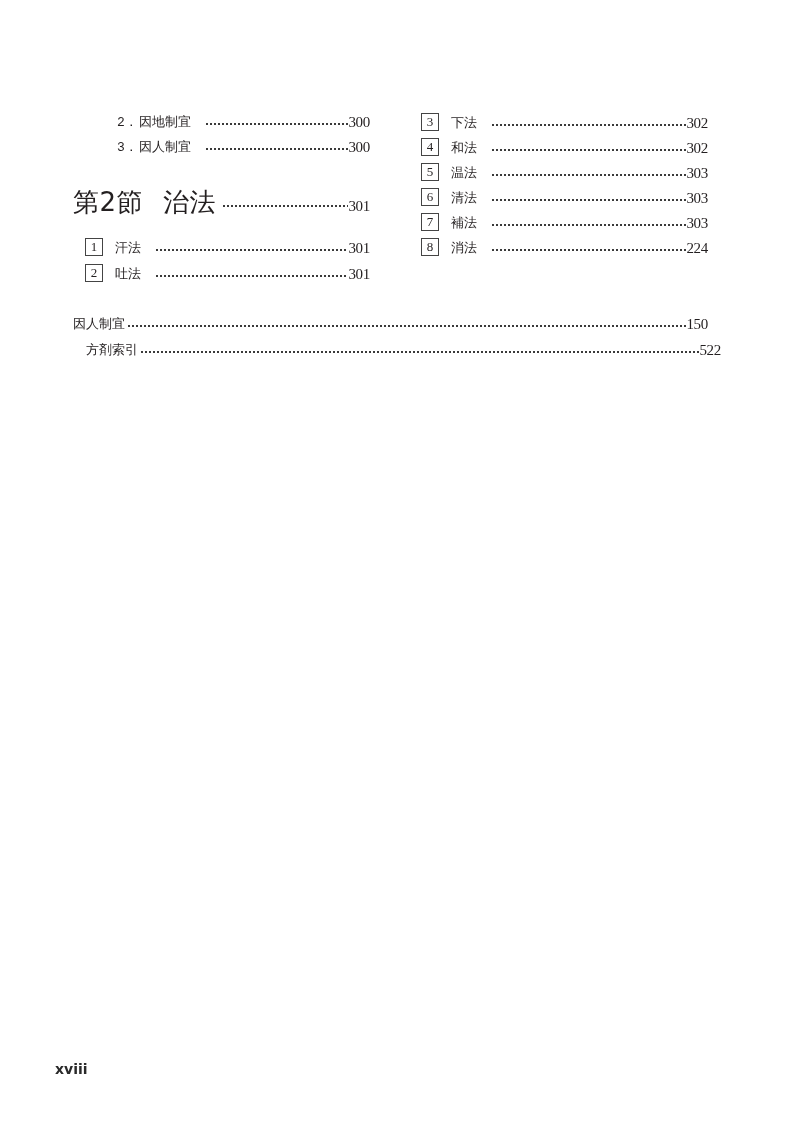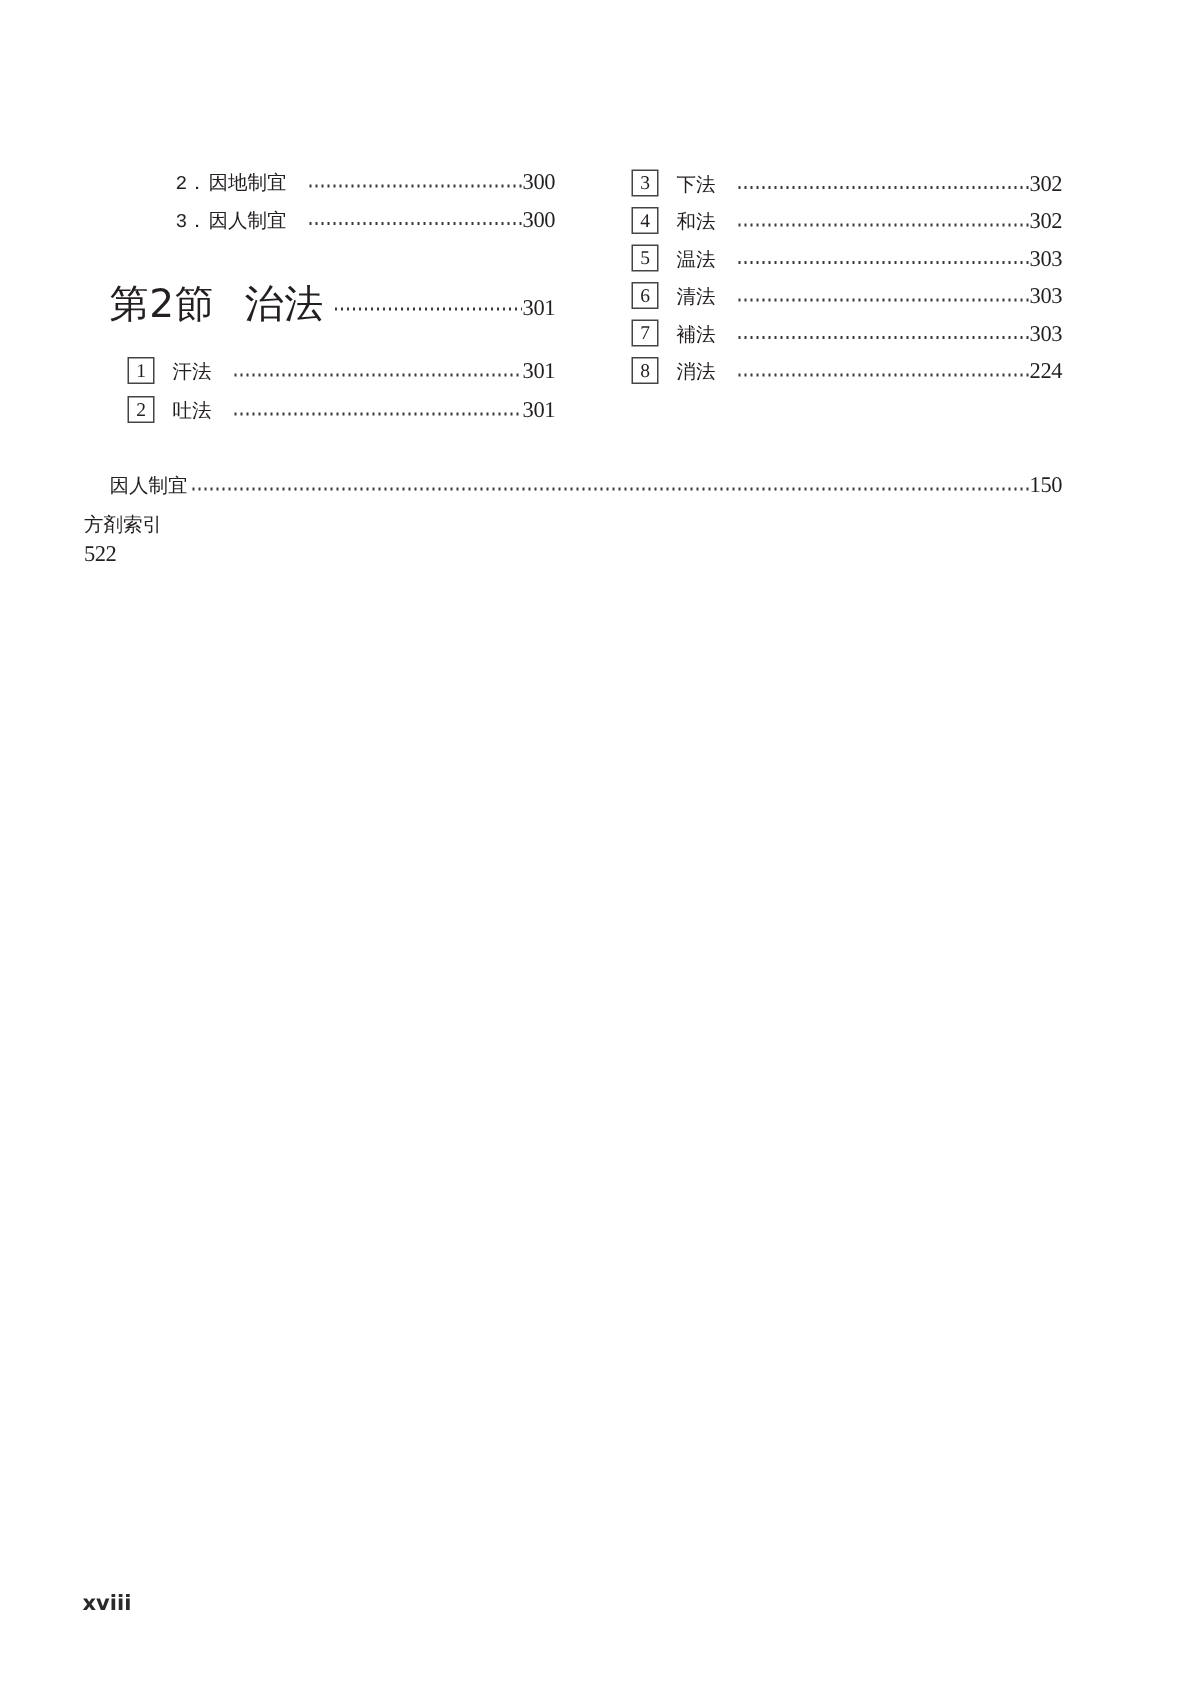--- a/index.html
+++ b/index.html
@@ -175,21 +175,21 @@
     <span class="leader" style="margin-left:14px;"></span>
     <span class="page-no">224</span>
   </div>
 
   <div class="row" style="left:73px; top:314px; width:635px;">
     <span class="label">因人制宜</span>
     <span class="leader tight"></span>
     <span class="page-no">150</span>
   </div>
 
-  <div class="row" style="left:56px; top:340px; width:635px;flex-direction:column;">
+  <div class="row" style="left:86px; top:340px; width:635px;">
     <span class="label">方剤索引</span>
     <span class="leader tight"></span>
     <span class="page-no">522</span>
   </div>
 
   <div class="folio">xviii</div>
 
 </div>
 
 </body></html>

